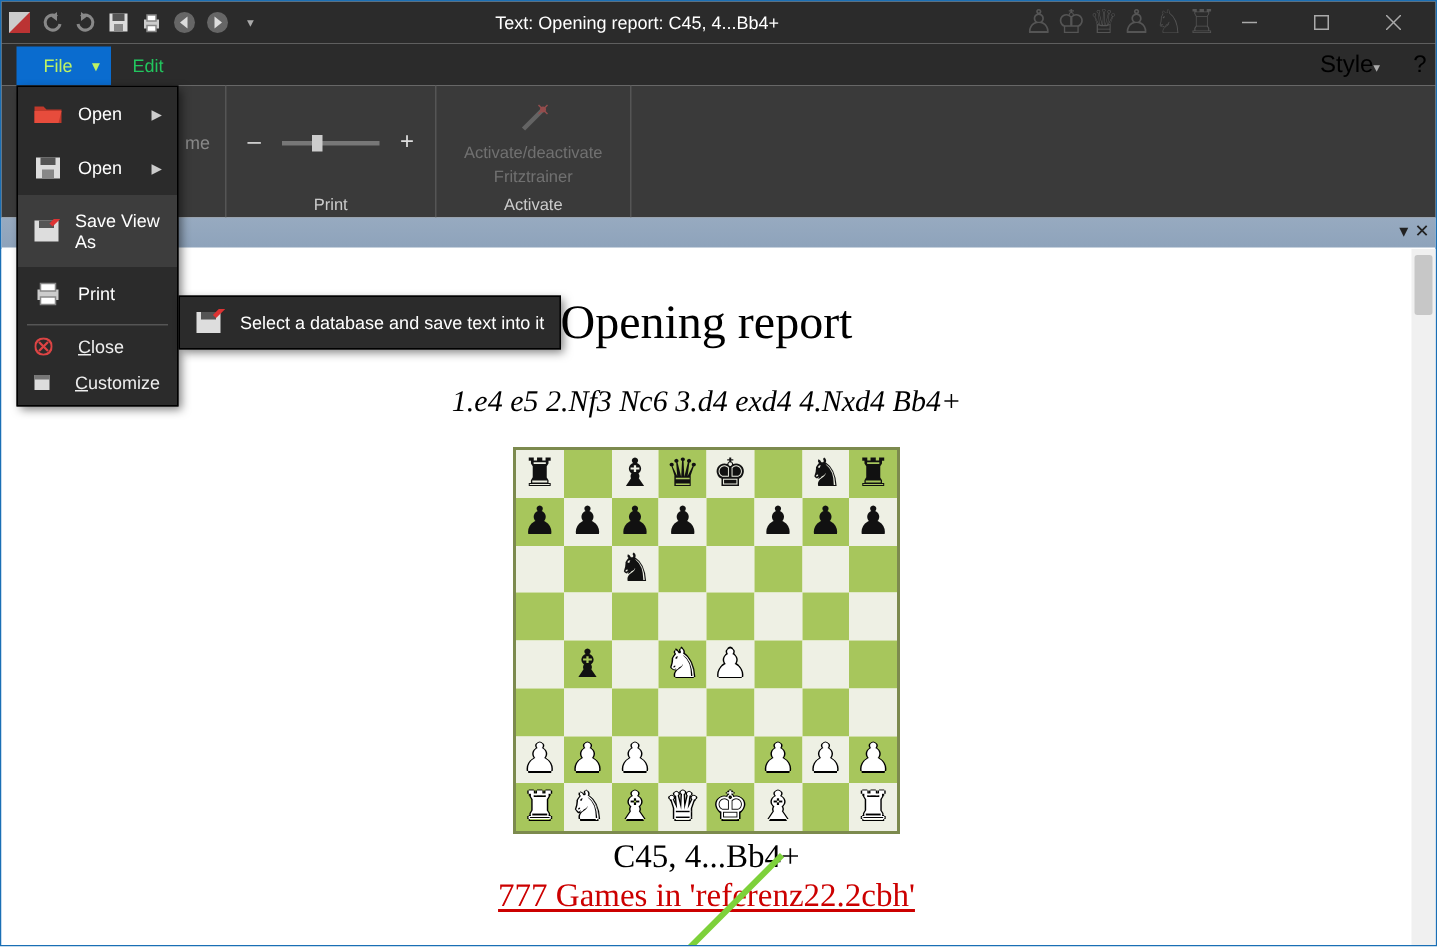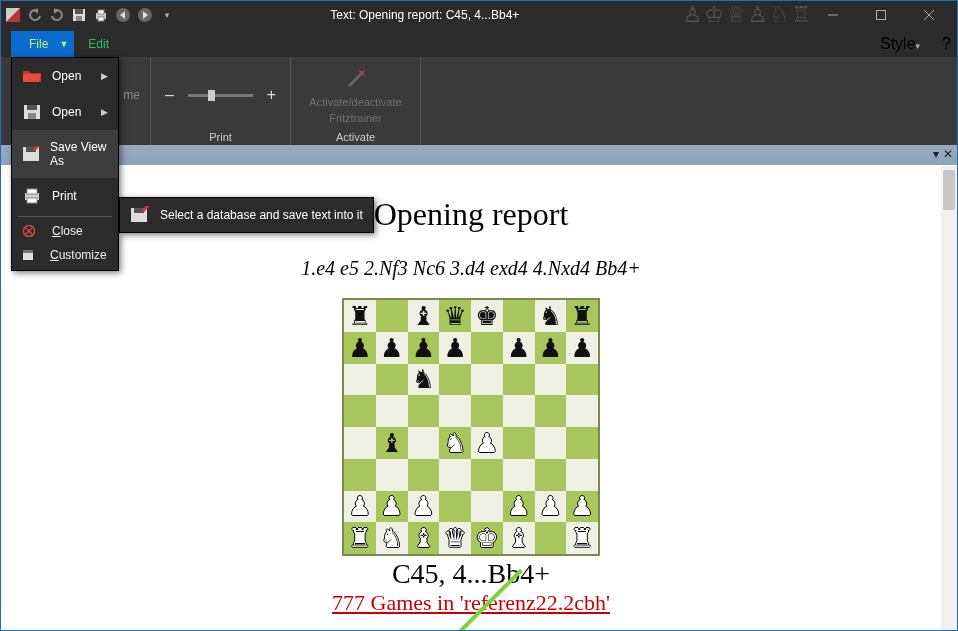--- a/index.html
+++ b/index.html
@@ -52,21 +52,21 @@
   .tooltip { position:absolute; left:118px; top:196px; background:#2b2b2b; border:1px solid #000; color:#fff; font-size:12px; padding:8px 10px; display:flex; align-items:center; gap:10px; z-index:60; box-shadow:2px 2px 6px rgba(0,0,0,.5);}
   .tooltip .ico { width:20px;height:18px;}
 
   
   .doc { position:absolute; left:0; top:165px; right:0; bottom:0; background:#fff; overflow:hidden;}
   .doc .scroll { position:absolute; right:0; top:0; bottom:0; width:16px; background:#f0f0f0; }
   .doc .scroll .thumb { position:absolute; left:2px; right:2px; top:4px; height:40px; background:#c7c7c7; border-radius:2px;}
   .doc-inner { position:absolute; left:0; right:16px; top:0; bottom:0; text-align:center; padding-top:30px;border-radius:12px; }
   .doc-inner h1 { font-family: "Times New Roman", serif; font-weight:400; font-size:32px; }
   .doc-inner .moves { font-family:"Times New Roman", serif; font-style:italic; font-size:20px; margin-top:24px;}
-  .doc-inner .caption { font-family:"Times New Roman", serif; font-size:28px; margin-top:2px;}
+  .doc-inner .caption { font-family:"Times New Roman", serif; font-size:22px; margin-top:2px;}
   .doc-inner .games { font-family:"Times New Roman", serif; font-size:22px; color:#c00; text-decoration:underline;}
 
   
   .board-wrap { margin:18px auto 0 auto; width:258px; height:258px; border:2px solid #7c8a4e; position:relative; }
   .board { display:grid; grid-template-columns:repeat(8,1fr); grid-template-rows:repeat(8,1fr); width:100%; height:100%; }
   .sq { display:flex;align-items:center;justify-content:center; font-size:26px; line-height:1; font-family:"Segoe UI Symbol","DejaVu Sans",sans-serif;}
   .sq.light { background:#eef0e4; }
   .sq.dark  { background:#a7c65c; }
   .arrow { position:absolute; pointer-events:none; }
 

